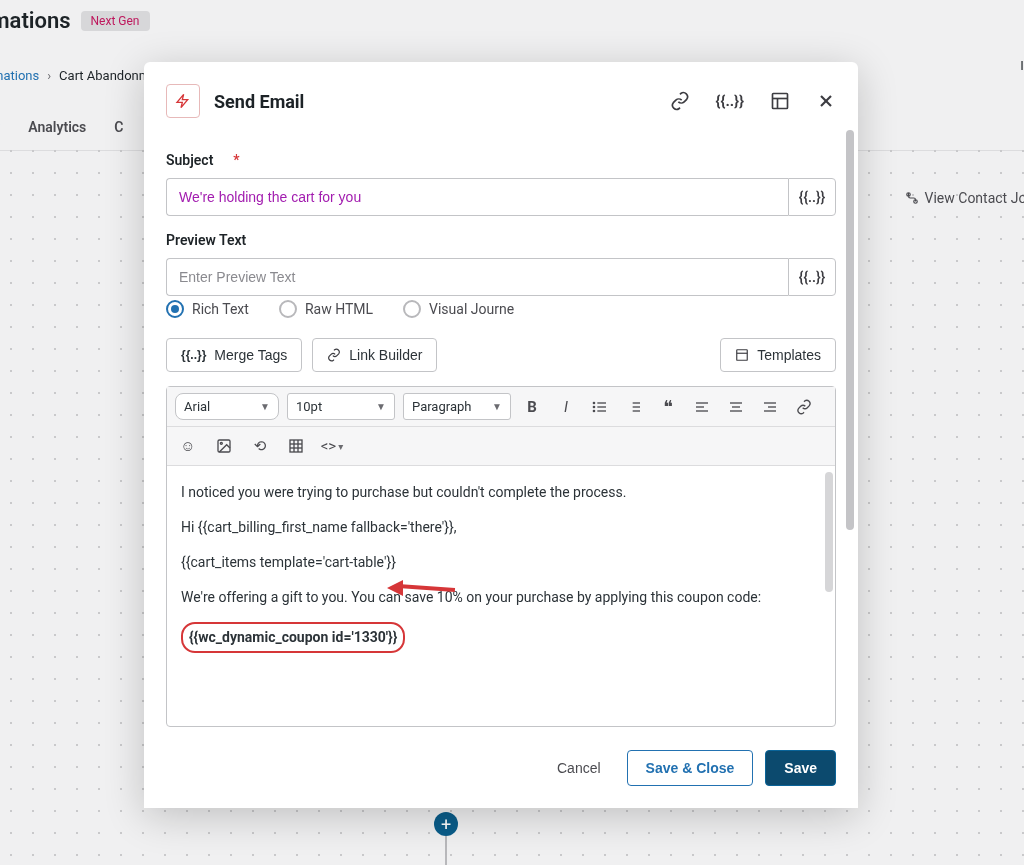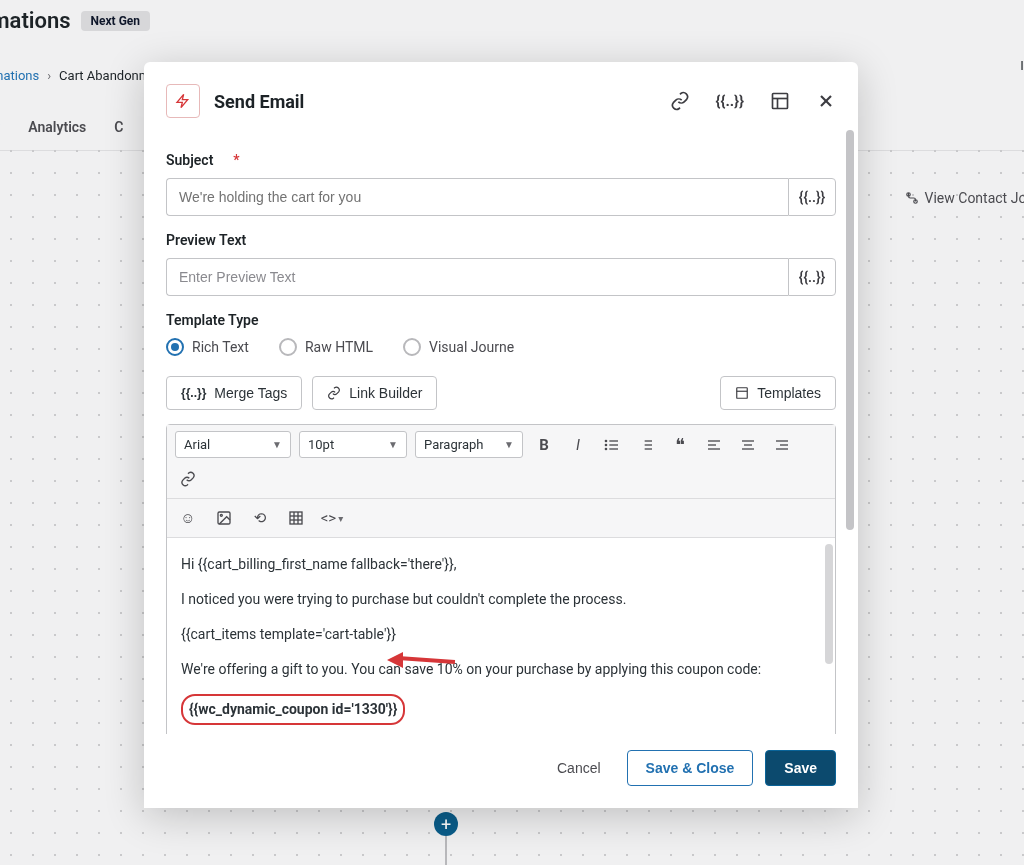--- a/index.html
+++ b/index.html
@@ -23,25 +23,25 @@
     padding-left: 0;
   }
   .bg-title {
     font-size: 22px;
     font-weight: 600;
     color: #1d2327;
     margin-left: -22px;
   }
   .bg-badge {
     background: #d7d7d9;
-    color: #0f172a;
+    color: #be185d;
     font-size: 12px;
     padding: 3px 10px;
     border-radius: 4px;
-    font-weight: 700;
+    font-weight: 400;
   }
   .bg-breadcrumb {
     display: flex;
     align-items: center;
     gap: 8px;
     font-size: 13px;
     color: #2271b1;
     margin-top: 34px;
     margin-left: -8px;
   }
@@ -162,21 +162,21 @@
   }
   .req { color:#d63638; }
   .input-group { display:flex; }
   .text-input {
     flex:1;
     border: 1px solid #c3c4c7;
     border-right: none;
     border-radius: 4px 0 0 4px;
     padding: 10px 12px;
     font-size: 14px;
-    color: #737373;
+    color: #a21caf;
     background:#fff;
   }
   .text-input::placeholder { color:#8a8a8f; }
   .merge-addon {
     width: 48px;
     border: 1px solid #c3c4c7;
     border-radius: 0 4px 4px 0;
     display:flex; align-items:center; justify-content:center;
     font-size: 14px;
     color:#3c3c41;
@@ -225,21 +225,21 @@
   .ed-select {
     border:1px solid #c3c4c7;
     background:#fff;
     font-size:13px;
     padding:5px 8px;
     border-radius:3px;
     display:flex; align-items:center; justify-content:space-between;
     color:#2c3338;
     cursor:pointer;
   }
-  .ed-select.font { width:116px;}
+  .ed-select.font { width:104px;border-radius:8px;}
   .ed-select.size { width:108px;gap:40px;}
   .ed-select.para { width:108px;}
   .caret { font-size:10px; color:#6b6b70;}
   .ed-icon {
     width:26px; height:26px;
     display:flex; align-items:center; justify-content:center;
     color:#4b4b50;
     font-size:15px;
     cursor:pointer;
     border-radius:3px;
@@ -388,21 +388,20 @@
       <input class="text-input" value="We're holding the cart for you" style="">
       <div class="merge-addon">{{..}}</div>
     </div>
 
     <div class="form-label">Preview Text</div>
     <div class="input-group">
       <input class="text-input" placeholder="Enter Preview Text" style="">
       <div class="merge-addon">{{..}}</div>
     </div>
 
-    <div class="form-label">Template Type</div>
     <div class="radio-row">
       <label class="radio-opt">
         <span class="radio-circ sel">
             <span class="radio-dot"></span>
           </span>
         <span>Rich Text</span>
       </label>
       <label class="radio-opt">
         <span class="radio-circ"></span>
         <span>Raw HTML</span>
@@ -515,22 +514,22 @@
               <line x1="3" y1="9" x2="21" y2="9"></line>
               <line x1="3" y1="15" x2="21" y2="15"></line>
               <line x1="9" y1="3" x2="9" y2="21"></line>
               <line x1="15" y1="3" x2="15" y2="21"></line>
             </svg>
           </span>
         <span class="ed-icon">&lt;&gt;<span class="caret" style="margin-left:2px;">▾</span></span>
       </div>
       <div class="editor-content">
         <div class="editor-scroll"></div>
+        <p>I noticed you were trying to purchase but couldn't complete the process.</p>
         <p>Hi {{cart_billing_first_name fallback='there'}},</p>
-        <p>I noticed you were trying to purchase but couldn't complete the process.</p>
         <p>{{cart_items template='cart-table'}}</p>
         <p>We're offering a gift to you. You can save 10% on your purchase by applying this coupon code:</p>
         <p><span class="highlight-box">{{wc_dynamic_coupon id='1330'}}</span></p>
 
         <div class="arrow">
           <div class="arrow-head"></div>
           <div class="arrow-line"></div>
         </div>
       </div>
     </div>

